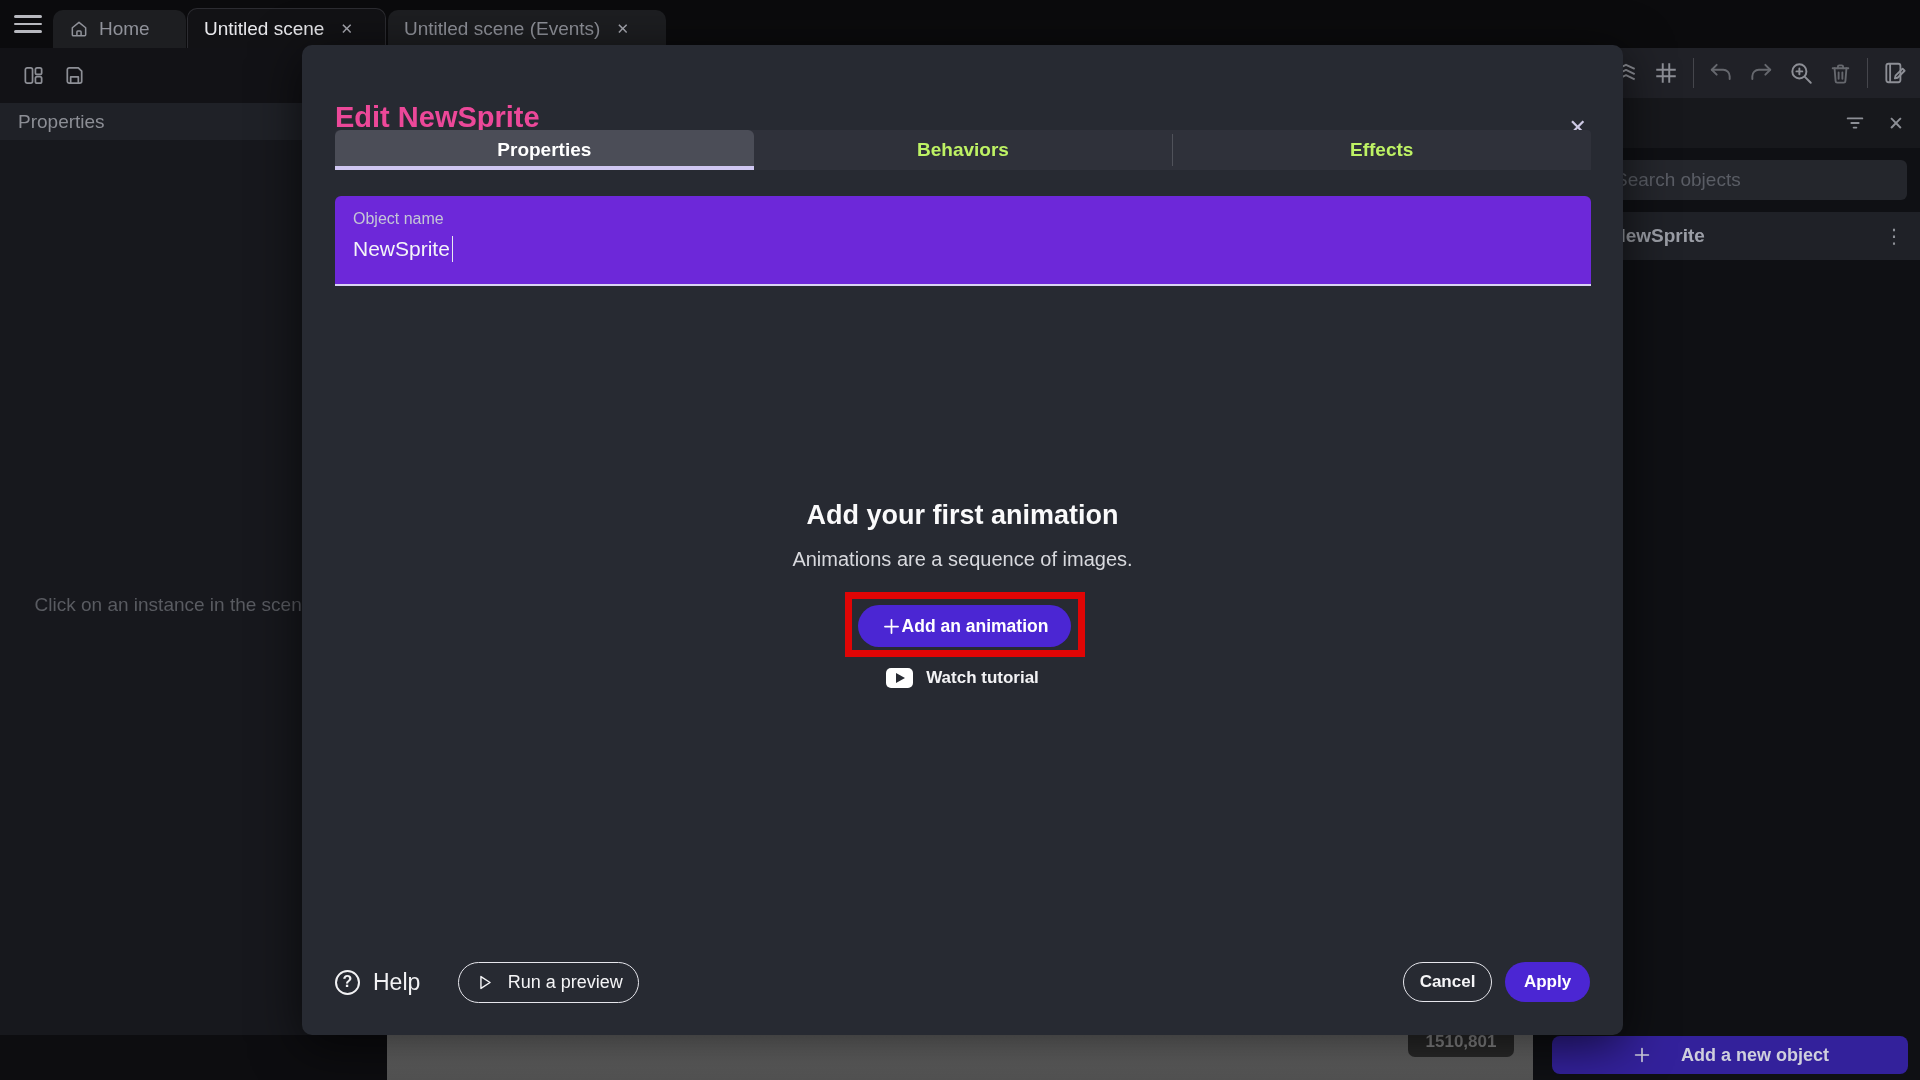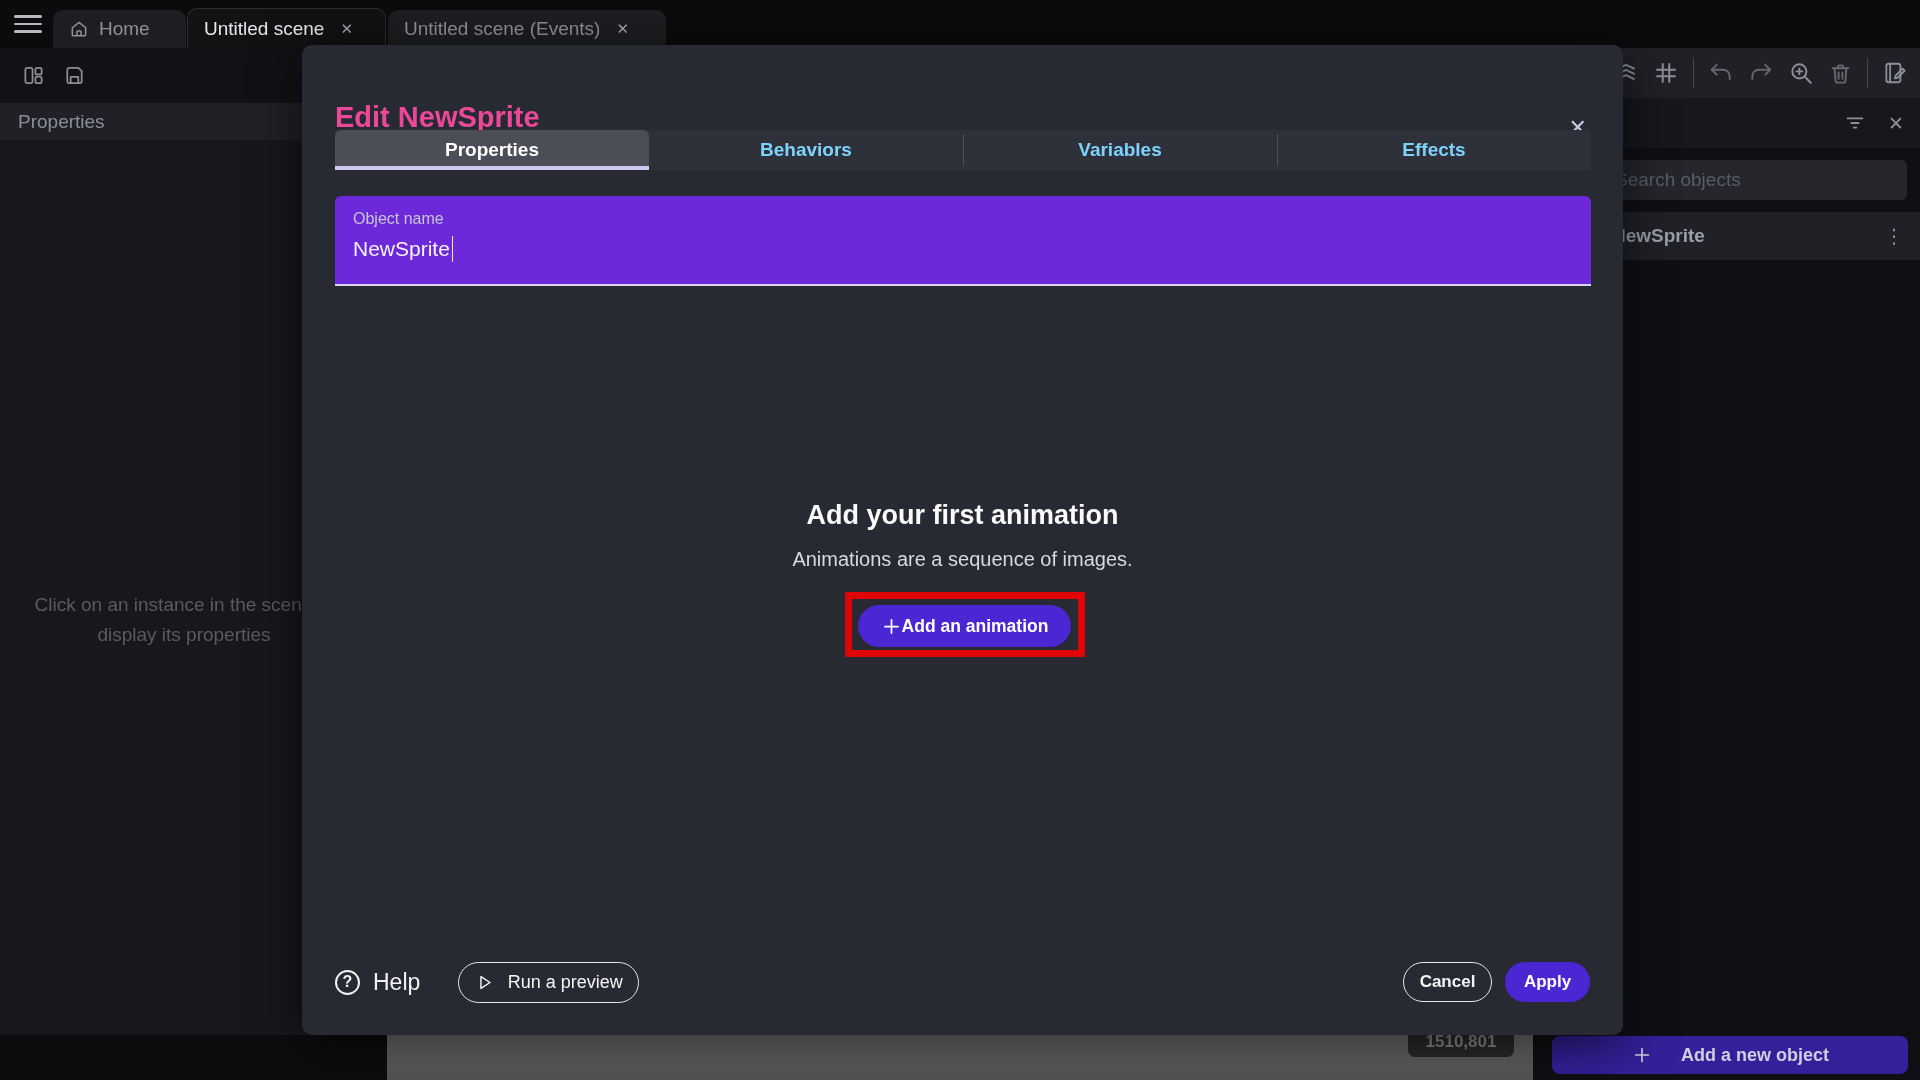--- a/index.html
+++ b/index.html
@@ -57,21 +57,21 @@
     background:#33219b; border-radius:8px; color:#cfcfdd; display:flex; align-items:center;
     justify-content:center; gap:28px; font-size:18px; font-weight:bold; cursor:pointer; }
 
   
   #modal { left:302px; top:45px; width:1321px; height:990px; background:#272a32; border-radius:10px;
     box-shadow:0 10px 50px rgba(0,0,0,.65); z-index:10; }
   #modal-title { position:absolute; left:33px; top:56px; color:#ec4899; font-size:29px; font-weight:bold; }
   #modal-close { position:absolute; right:36px; top:70px; color:#cdc9e4; font-size:22px; cursor:pointer; }
   #modal-tabs { position:absolute; left:33px; top:85px; width:1256px; height:40px; background:#2f313a;
     border-radius:4px 4px 0 0; display:flex; }
-  .mtab { flex:1; display:flex; align-items:center; justify-content:center; color:#7dd3fc;
+  .mtab { flex:1; display:flex; align-items:center; justify-content:center; color:#bef264;
     font-size:19px; font-weight:bold; position:relative; cursor:pointer; }
   .mtab + .mtab::before { content:""; position:absolute; left:0; top:4px; bottom:4px; width:1px; background:#50525a; }
   .mtab.active { background:#4b4d57; border-radius:6px 6px 0 0; color:#ffffff; }
   .mtab.active::after { content:""; position:absolute; left:0; right:0; bottom:0; height:4px; background:#d0c7f2; }
   .mtab.active + .mtab::before { display:none; }
   #name-field { position:absolute; left:33px; top:151px; width:1256px; height:90px; background:#6d28d9;
     border-radius:6px 6px 0 0; border-bottom:2px solid #d9d3f2; padding:14px 18px 0 18px; cursor:text; }
   #name-label { color:#c4c6d6; font-size:16px; }
   #name-value-row { display:flex; align-items:center; margin-top:8px; }
   #name-value { color:#f4f4f8; font-size:21px; }
@@ -153,21 +153,20 @@
           <path d="M4.5 6 a2 2 0 0 1 2-2 H16 l3.5 3.5 V18 a2 2 0 0 1 -2 2 H6.5 a2 2 0 0 1 -2 -2 Z"></path>
           <path d="M8 20 v-6.5 h8 V20"></path>
         </svg>
     </span>
   </div>
 
   <div id="properties-panel" class="abs">
     <div id="properties-header">Properties</div>
     <div id="properties-empty">
       <div>Click on an instance in the scene to</div>
-      <div>display its properties</div>
     </div>
   </div>
   <div id="bottom-dark-strip" class="abs"></div>
 
   <div id="canvas-strip" class="abs"></div>
   <div id="coords-badge" class="abs">1510,801</div>
 
   <div id="right-region" class="abs">
     <div id="scene-toolbar">
       <span class="ticon">
@@ -246,21 +245,20 @@
     </div>
   </div>
 
   <div id="modal" class="abs">
     <div id="modal-title">Edit NewSprite</div>
     <div id="modal-close">✕</div>
 
     <div id="modal-tabs">
       <div class="mtab active">Properties</div>
       <div class="mtab">Behaviors</div>
-      <div class="mtab">Variables</div>
       <div class="mtab">Effects</div>
     </div>
 
     <div id="name-field">
       <div id="name-label">Object name</div>
       <div id="name-value-row">
         <span id="name-value">NewSprite</span>
         <span id="caret"></span>
       </div>
     </div>
@@ -273,20 +271,24 @@
     <div id="highlight-box"></div>
     <div id="add-animation-btn">
       <span>
         <svg width="21" height="21" viewBox="0 0 24 24" fill="none" stroke="currentColor" stroke-width="2" stroke-linecap="round">
             <path d="M12 4.5 V19.5 M4.5 12 H19.5"></path>
           </svg>
       </span>
       <span>Add an animation</span>
     </div>
 
+    <div id="watch-row">
+      <span id="yt-icon"></span>
+      <span id="watch-label">Watch tutorial</span>
+    </div>
 
     <div id="modal-footer">
       <div id="help-btn">
         <span id="help-circle">?</span>
         <span id="help-label">Help</span>
       </div>
       <div id="run-preview-btn">
         <span>
           <svg width="19" height="19" viewBox="0 0 24 24" fill="none" stroke="currentColor" stroke-width="1.8" stroke-linejoin="round">
               <path d="M7.5 4.5 L19 12 L7.5 19.5 Z"></path>

